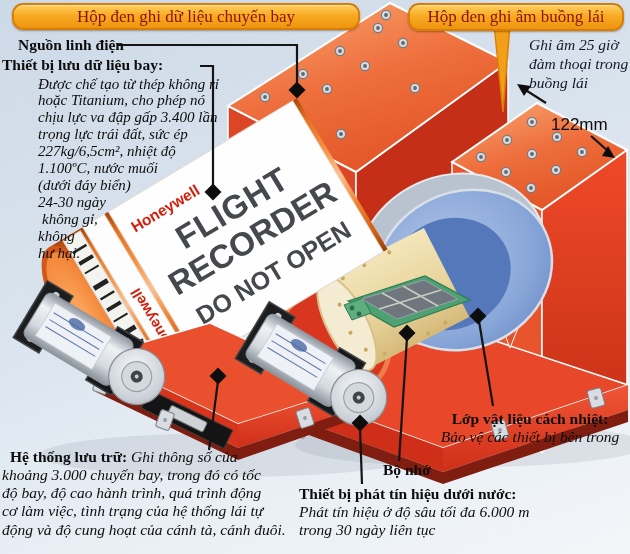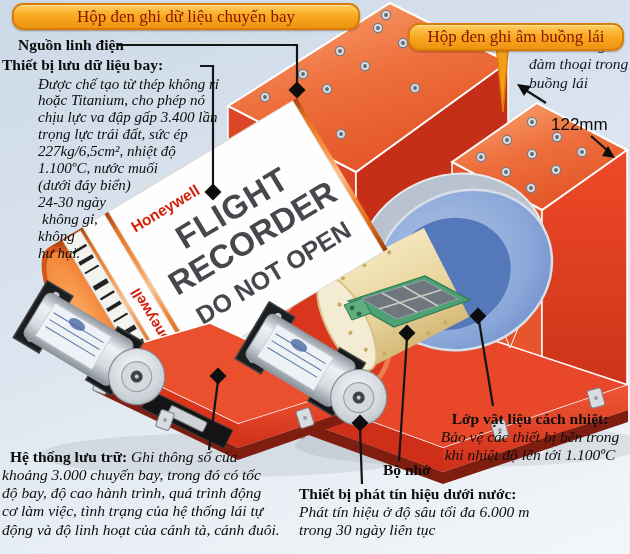--- a/index.html
+++ b/index.html
@@ -298,21 +298,21 @@
     <rect x="-6" y="-6" width="12" height="12" transform="translate(478,316) rotate(45)"></rect>
     <rect x="-6" y="-6" width="12" height="12" transform="translate(360,423) rotate(45)"></rect>
     <polygon points="517,84 531,86 524,96"></polygon>
     <polygon points="615,158 602,156 608,146"></polygon>
   </g>
 </svg>
 
   <div class="banner" style="left:12px;top:3px;width:344px;height:23px;">
     <span>Hộp đen ghi dữ liệu chuyến bay</span>
   </div>
-  <div class="banner" style="left:408px;top:3px;width:212px;height:24px;margin-top:20px;">
+  <div class="banner" style="left:408px;top:3px;width:212px;height:24px;">
     <span>Hộp đen ghi âm buồng lái</span>
   </div>
 
   <div class="txt b small155" style="left:18px;top:36px;">Nguồn linh điện</div>
 
   <div class="txt" style="left:2px;top:56px;width:230px;">
     <span class="b small155 blockline">Thiết bị lưu dữ liệu bay:</span>
     <span class="i small15 blockline" style="margin-top:2px;">Được chế tạo từ thép không rỉ</span>
     <span class="i small15 blockline">hoặc Titanium, cho phép nó</span>
     <span class="i small15 blockline">chịu lực va đập gấp 3.400 lần</span>
@@ -334,30 +334,29 @@
   <div class="txt sans" style="left:551px;top:99px;font-size:17px;">122mm</div>
 
   <div class="txt" style="left:10px;top:448px;width:325px;font-size:15.5px;line-height:1.17;">
     <span>
       <span class="b">Hệ thống lưu trữ:</span>
       <span class="i">Ghi thông số của</span>
     </span>
     <span class="i blockline" style="margin-left:-8px;">khoảng 3.000 chuyến bay, trong đó có tốc</span>
     <span class="i blockline" style="margin-left:-8px;">độ bay, độ cao hành trình, quá trình động</span>
     <span class="i blockline" style="margin-left:-8px;">cơ làm việc, tình trạng của hệ thống lái tự</span>
-    <span class="i blockline" style="margin-left:-8px;">động và độ linh hoạt của cánh tà, cánh đuôi.</span>
+    <span class="i blockline" style="margin-left:-8px;">động và độ cung hoạt của cánh tà, cánh đuôi.</span>
   </div>
 
   <div class="txt b small155" style="left:383px;top:461px;">Bộ nhớ</div>
 
   <div class="txt" style="left:299px;top:485px;width:250px;font-size:15.5px;line-height:1.17;">
     <span class="b blockline">Thiết bị phát tín hiệu dưới nước:</span>
     <span class="i blockline">Phát tín hiệu ở độ sâu tối đa 6.000 m</span>
     <span class="i blockline">trong 30 ngày liên tục</span>
   </div>
 
   <div class="txt" style="left:432px;top:410px;width:196px;font-size:15.5px;line-height:1.17;text-align:center;">
     <span class="b blockline">Lớp vật liệu cách nhiệt:</span>
     <span class="i blockline">Bảo vệ các thiết bị bên trong</span>
-    <span class="i blockline">khi nhiệt độ lên tới 1.100ºC</span>
   </div>
 
 </div>
 
 </body></html>

